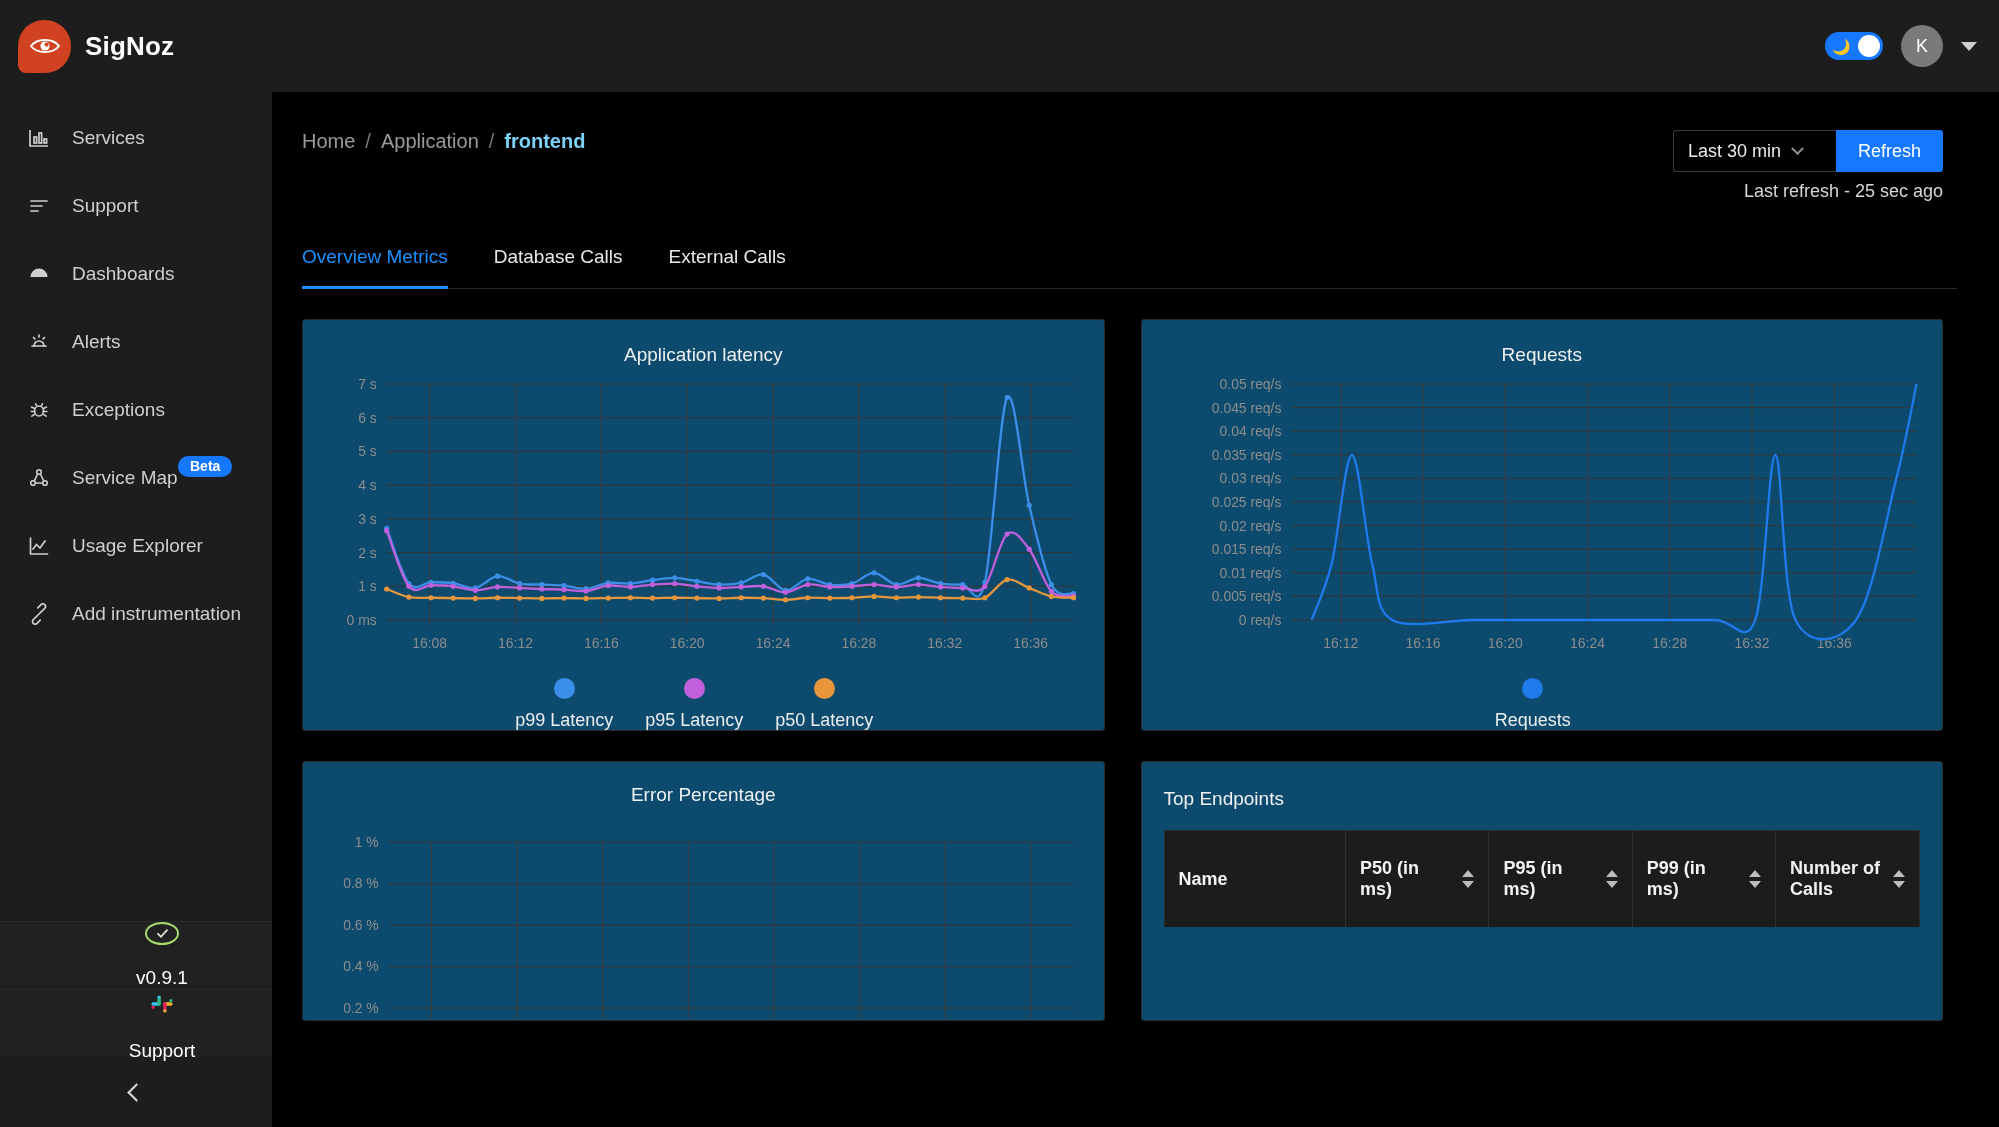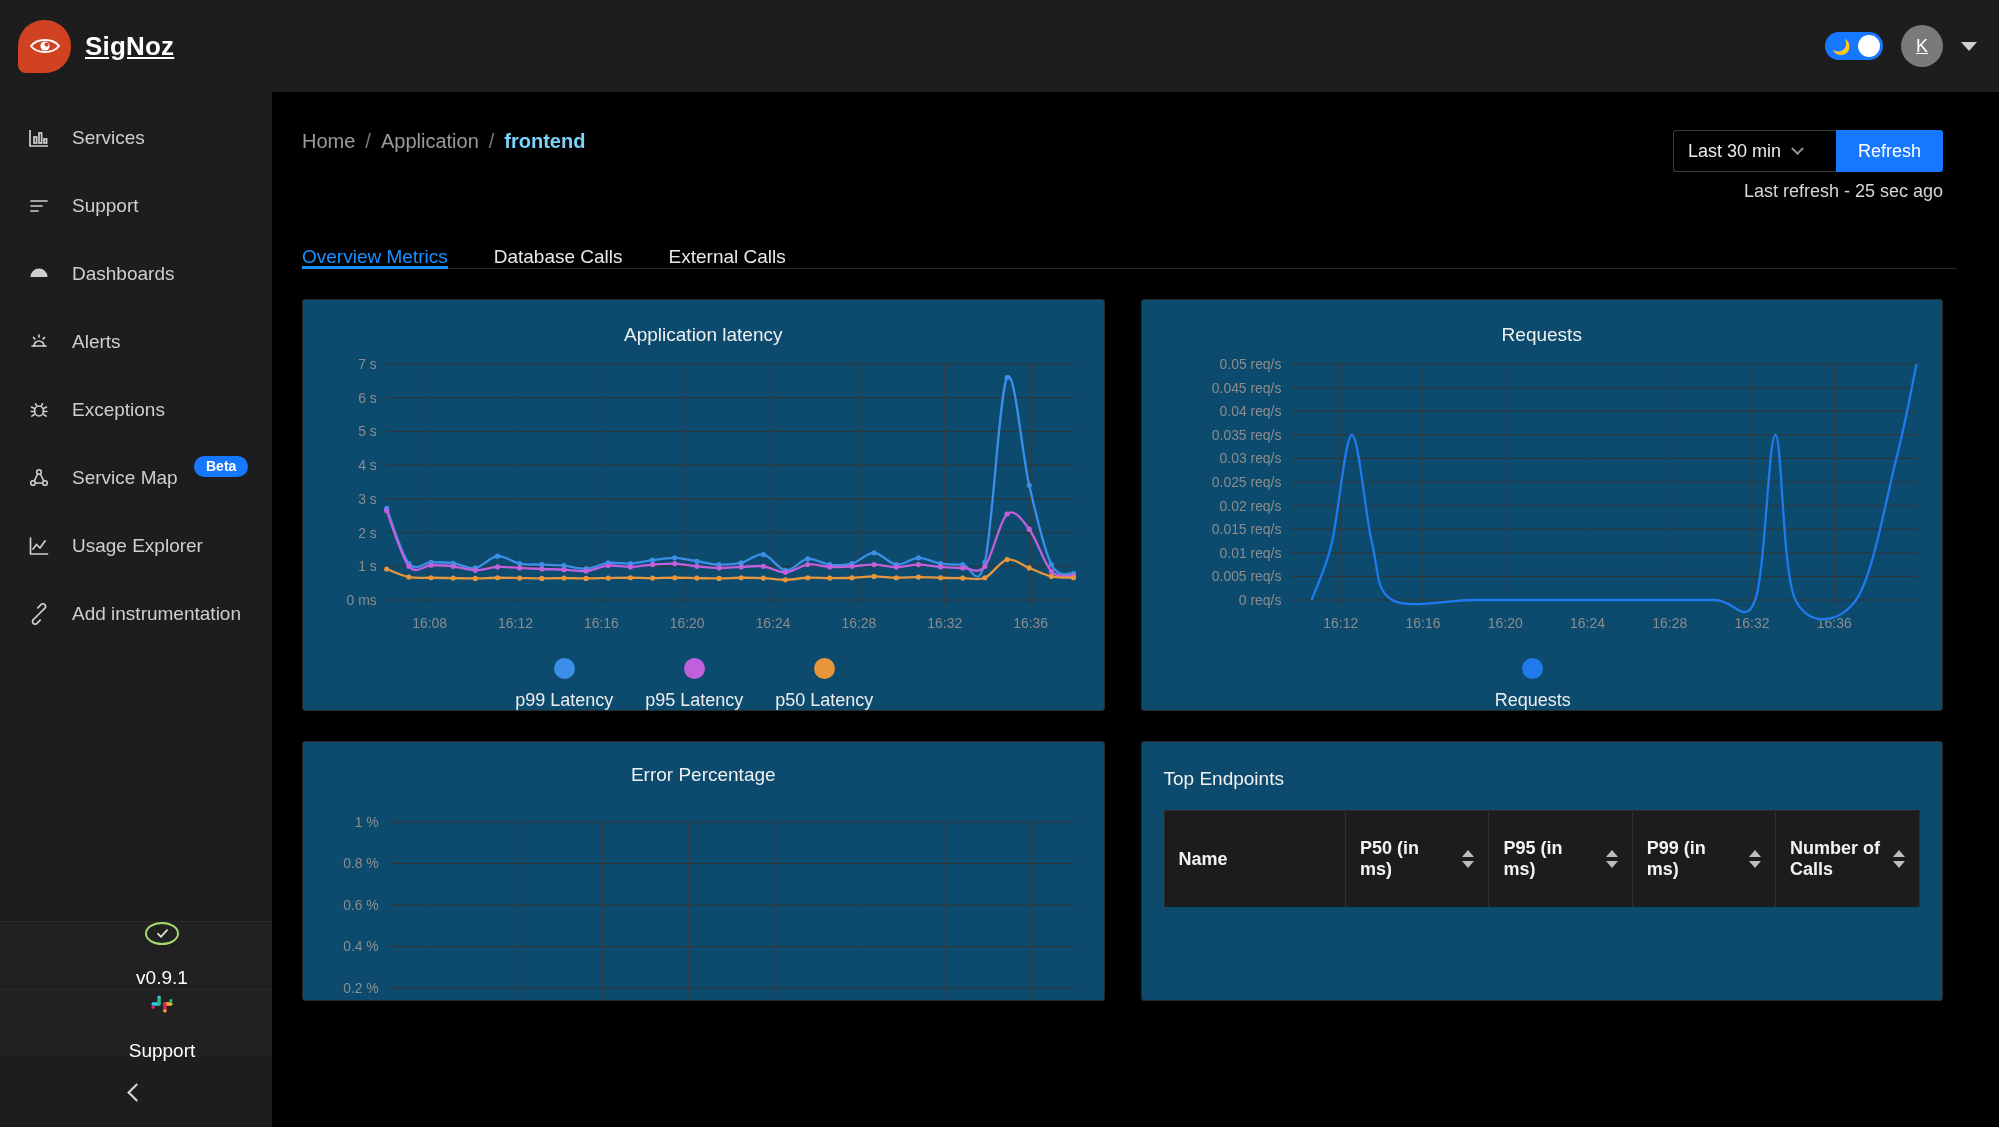--- a/index.html
+++ b/index.html
@@ -12,21 +12,21 @@
     color: #ffffff;
   }
   .app { position: relative; width: 1999px; height: 1127px; display: flex; flex-direction: column; }
 
   
   .topbar {
     height: 92px; flex: 0 0 92px;
     background: #1d1d1d;
     display: flex; align-items: center;
     padding: 0 22px 0 18px;
-    position: relative; z-index: 20; text-decoration: underline;
+    position: relative; z-index: 20;
   }
   .brand { display: flex; align-items: center; gap: 14px; }
   .logo-mark {
     width: 53px; height: 53px;
     background: #d14223;
     border-radius: 26px 26px 26px 8px;
     display: flex; align-items: center; justify-content: center;
   }
   .brand-name { font-size: 26px; font-weight: bold; letter-spacing: .2px; color: #ffffff; }
   .topbar-right { margin-left: auto; display: flex; align-items: center; gap: 18px; }
@@ -64,21 +64,21 @@
   }
   .nav { padding-top: 12px; }
   .nav-item {
     display: flex; align-items: center; gap: 20px;
     height: 68px; padding: 0 0 0 26px;
     color: #cfcfcf; font-size: 19px; cursor: pointer; position: relative;
   }
   .nav-icon { width: 26px; height: 26px; display: flex; align-items: center; justify-content: center; flex: 0 0 26px; }
   .nav-icon svg { display: block; }
   .beta-badge {
-    position: absolute; top: 12px; left: 194px;
+    position: absolute; top: 12px; left: 178px;
     background: #1677ff; color: #fff; font-size: 14px; font-weight: bold;
     border-radius: 11px; padding: 2px 12px 3px;
   }
   .side-bottom { margin-top: auto; }
   .side-row {
     height: 68px; display: flex; align-items: center; gap: 22px;
     padding-left: 52px; font-size: 19px; color: #ffffff;
     background: #212121; border-top: 1px solid #2a2a2a; cursor: pointer; flex-direction: column;
   }
   .version-circle {
@@ -123,21 +123,21 @@
     height: 42px; padding: 0 22px; background: #1677ff; color: #ffffff;
     border: none; border-radius: 0 3px 3px 0; font-size: 18px;
     font-family: inherit; cursor: pointer;
   }
   .last-refresh { margin-top: 9px; font-size: 18px; color: #d6d6d6; }
 
   
   .tabs { margin-top: 44px; position: relative; }
   .tabs-row { display: flex; gap: 46px; }
   .tab {
-    font-size: 19px; color: #e8e8e8; cursor: pointer; position: relative;
+    font-size: 19px; color: #e8e8e8; padding-bottom: 20px; cursor: pointer; position: relative;
   }
   .tab.active { color: #1890ff; }
   .tab.active::after {
     content: ""; position: absolute; left: 0; right: 0; bottom: -1px;
     height: 3px; background: #1890ff;
   }
   .tabs-rule { height: 1px; background: #2a2a2a; margin-right: -14px; }
 
   
   .grid { display: flex; gap: 36px; margin-top: 30px; }

